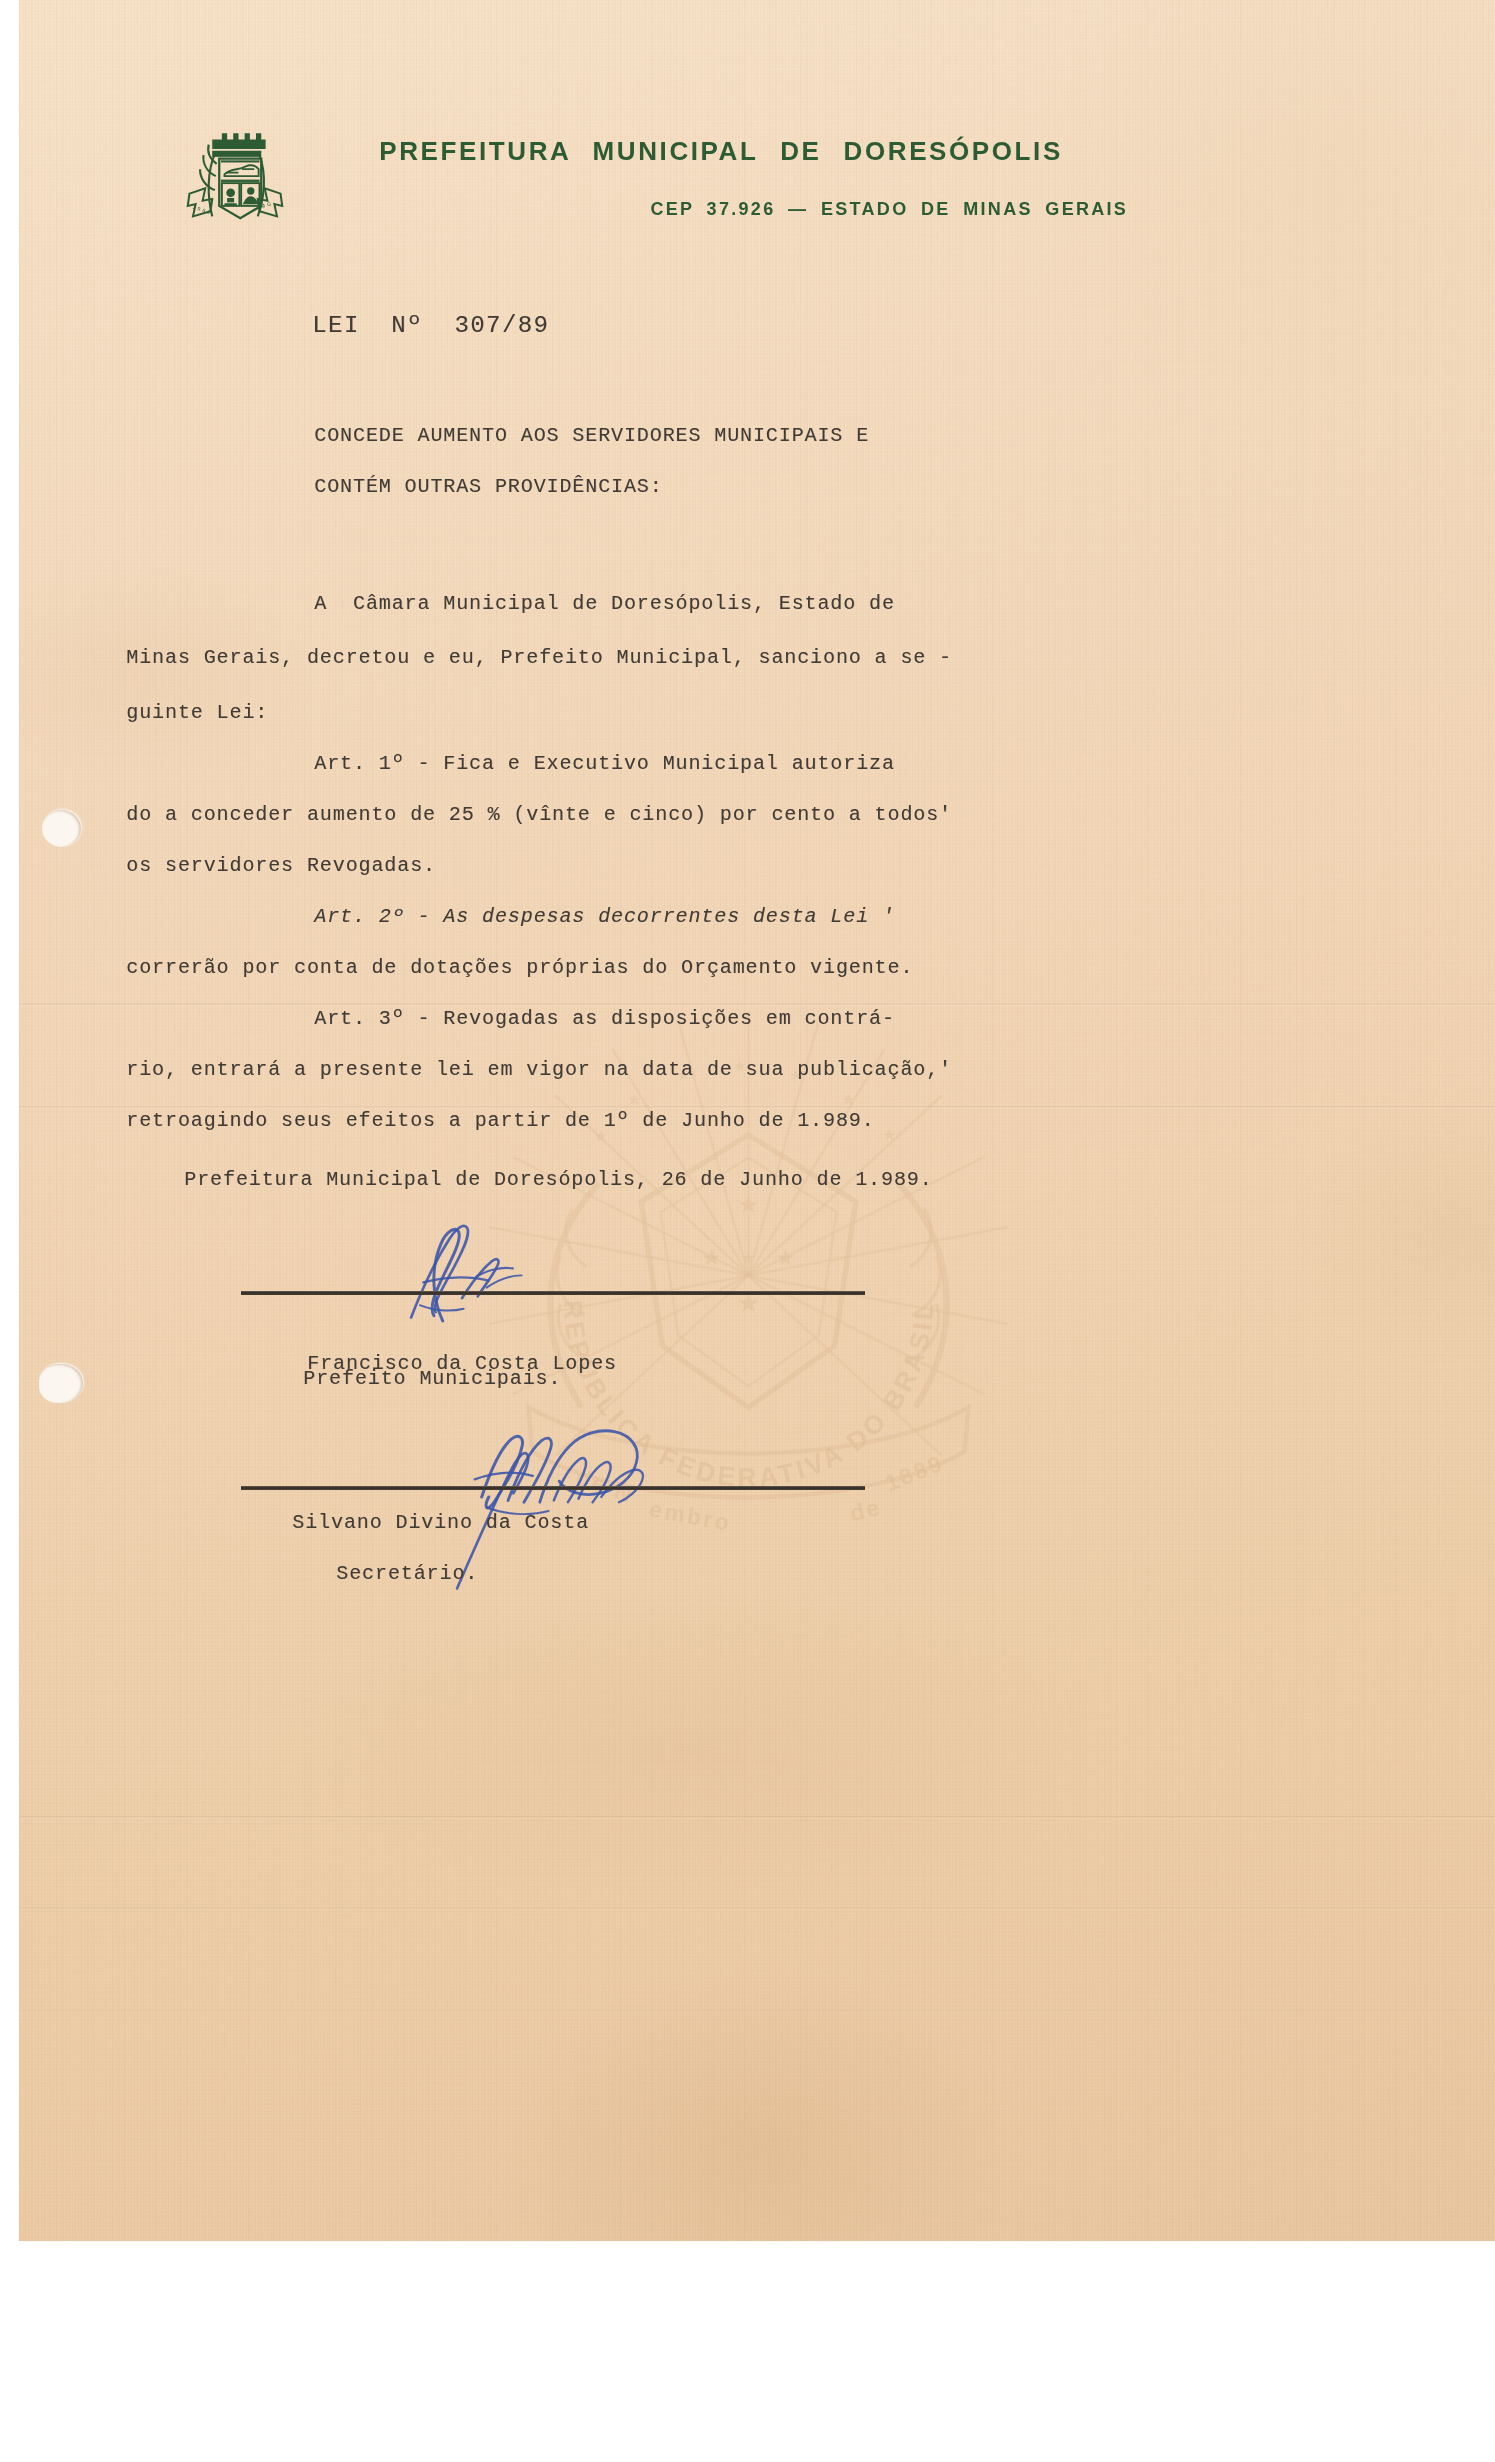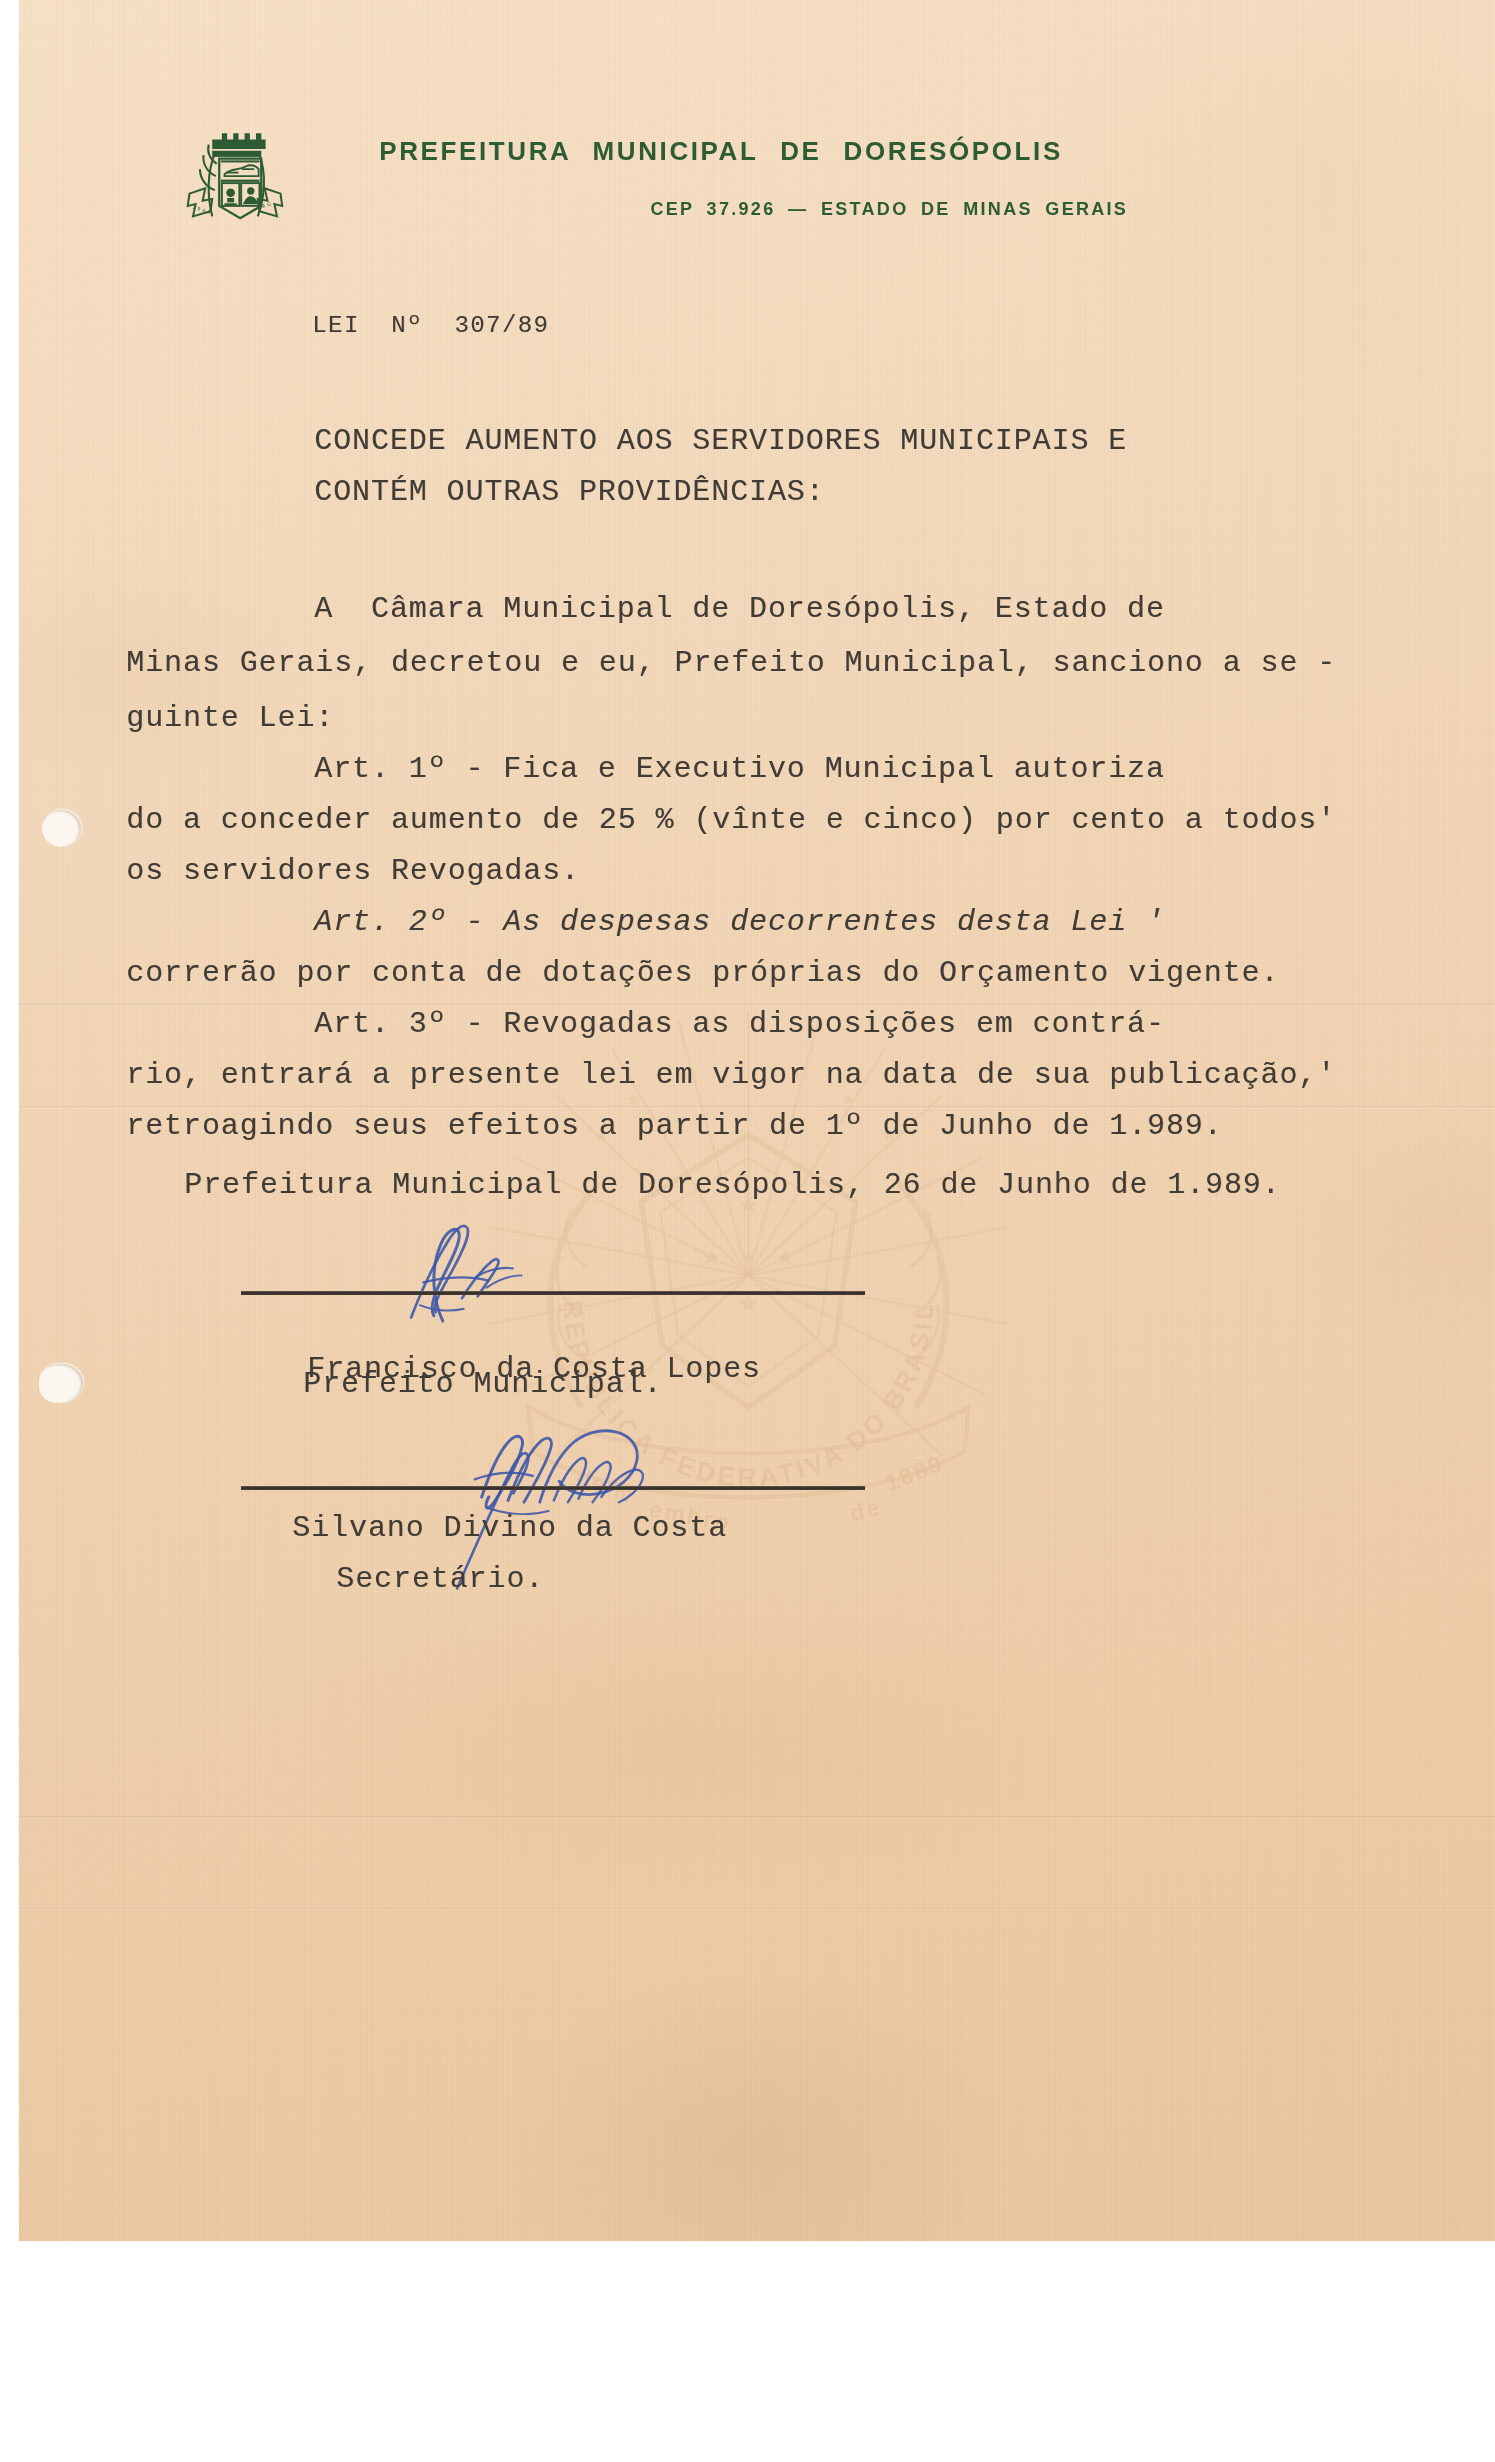--- a/index.html
+++ b/index.html
@@ -118,21 +118,21 @@
     word-spacing: 5.3px;
     white-space: nowrap;
     font-family: "Liberation Sans", sans-serif;
   }
 
   
   .tw {
     position: absolute;
     font-family: "Liberation Mono", "DejaVu Sans Mono", monospace;
     color: #413b36;
-    font-size: 30px;
+    font-size: 20px;
     letter-spacing: 0.9px;
     white-space: pre;
     text-shadow: 0.4px 0.4px 0px rgba(70,60,50,0.30);
   }
 
   
   .sig-rule {
     position: absolute;
     height: 3.5px;
     background: linear-gradient(180deg, #6b5f52 0%, #2f2a25 45%, #4a4139 100%);
@@ -331,21 +331,21 @@
         <path d="M74 78 C 96 72 124 70 148 76" stroke-width="2.6"></path>
         <path d="M118 96 C 128 80 140 64 152 54 C 158 49 162 52 158 60 C 152 72 142 84 136 94" stroke-width="3"></path>
         <path d="M134 72 C 146 64 162 60 176 62" stroke-width="2.4"></path>
         <path d="M146 84 C 158 76 172 70 186 70" stroke-width="2.2"></path>
         <path d="M70 104 C 84 110 104 112 120 108" stroke-width="2.2"></path>
       </g>
     </svg>
   </div>
   <div class="sig-rule" style="left:222px; top:1291px; width:624px;"></div>
   <div class="tw" style="left:288px; top:1316px;margin-top:36px;">Francisco da Costa Lopes</div>
-  <div class="tw" style="left:284px; top:1367px;">Prefeito Municipal.</div>
+  <div class="tw" style="left:284px; top:1367px;">Prefeito Municipais.</div>
 
   <div class="sig-ink" style="left:387px; top:1416px;">
     <svg viewBox="0 0 300 200" width="264" height="176" xmlns="http://www.w3.org/2000/svg">
       <g fill="none" stroke="#3c55a8" stroke-opacity="0.88" stroke-linecap="round" stroke-linejoin="round">
         <path d="M58 196 C 78 150 100 100 118 64 C 126 48 134 38 138 44 C 142 52 132 70 122 88" stroke-width="3"></path>
         <path d="M86 92 C 96 62 108 36 120 26 C 128 20 134 24 132 34 C 128 54 112 80 100 98 C 92 110 88 104 94 92" stroke-width="3.4"></path>
         <path d="M78 72 C 100 64 124 62 144 68" stroke-width="2.6"></path>
         <path d="M116 96 C 128 64 142 38 154 28 C 162 22 168 26 164 38 C 158 58 142 84 134 98" stroke-width="3.2"></path>
         <path d="M152 98 C 160 72 172 48 186 34 C 200 20 220 14 238 18 C 256 22 266 36 262 52 C 258 70 240 84 220 88 C 200 92 182 86 174 74" stroke-width="3.2"></path>
         <path d="M168 96 C 176 76 186 58 196 50 C 202 45 206 49 204 58 C 200 74 190 88 184 98" stroke-width="2.8"></path>

